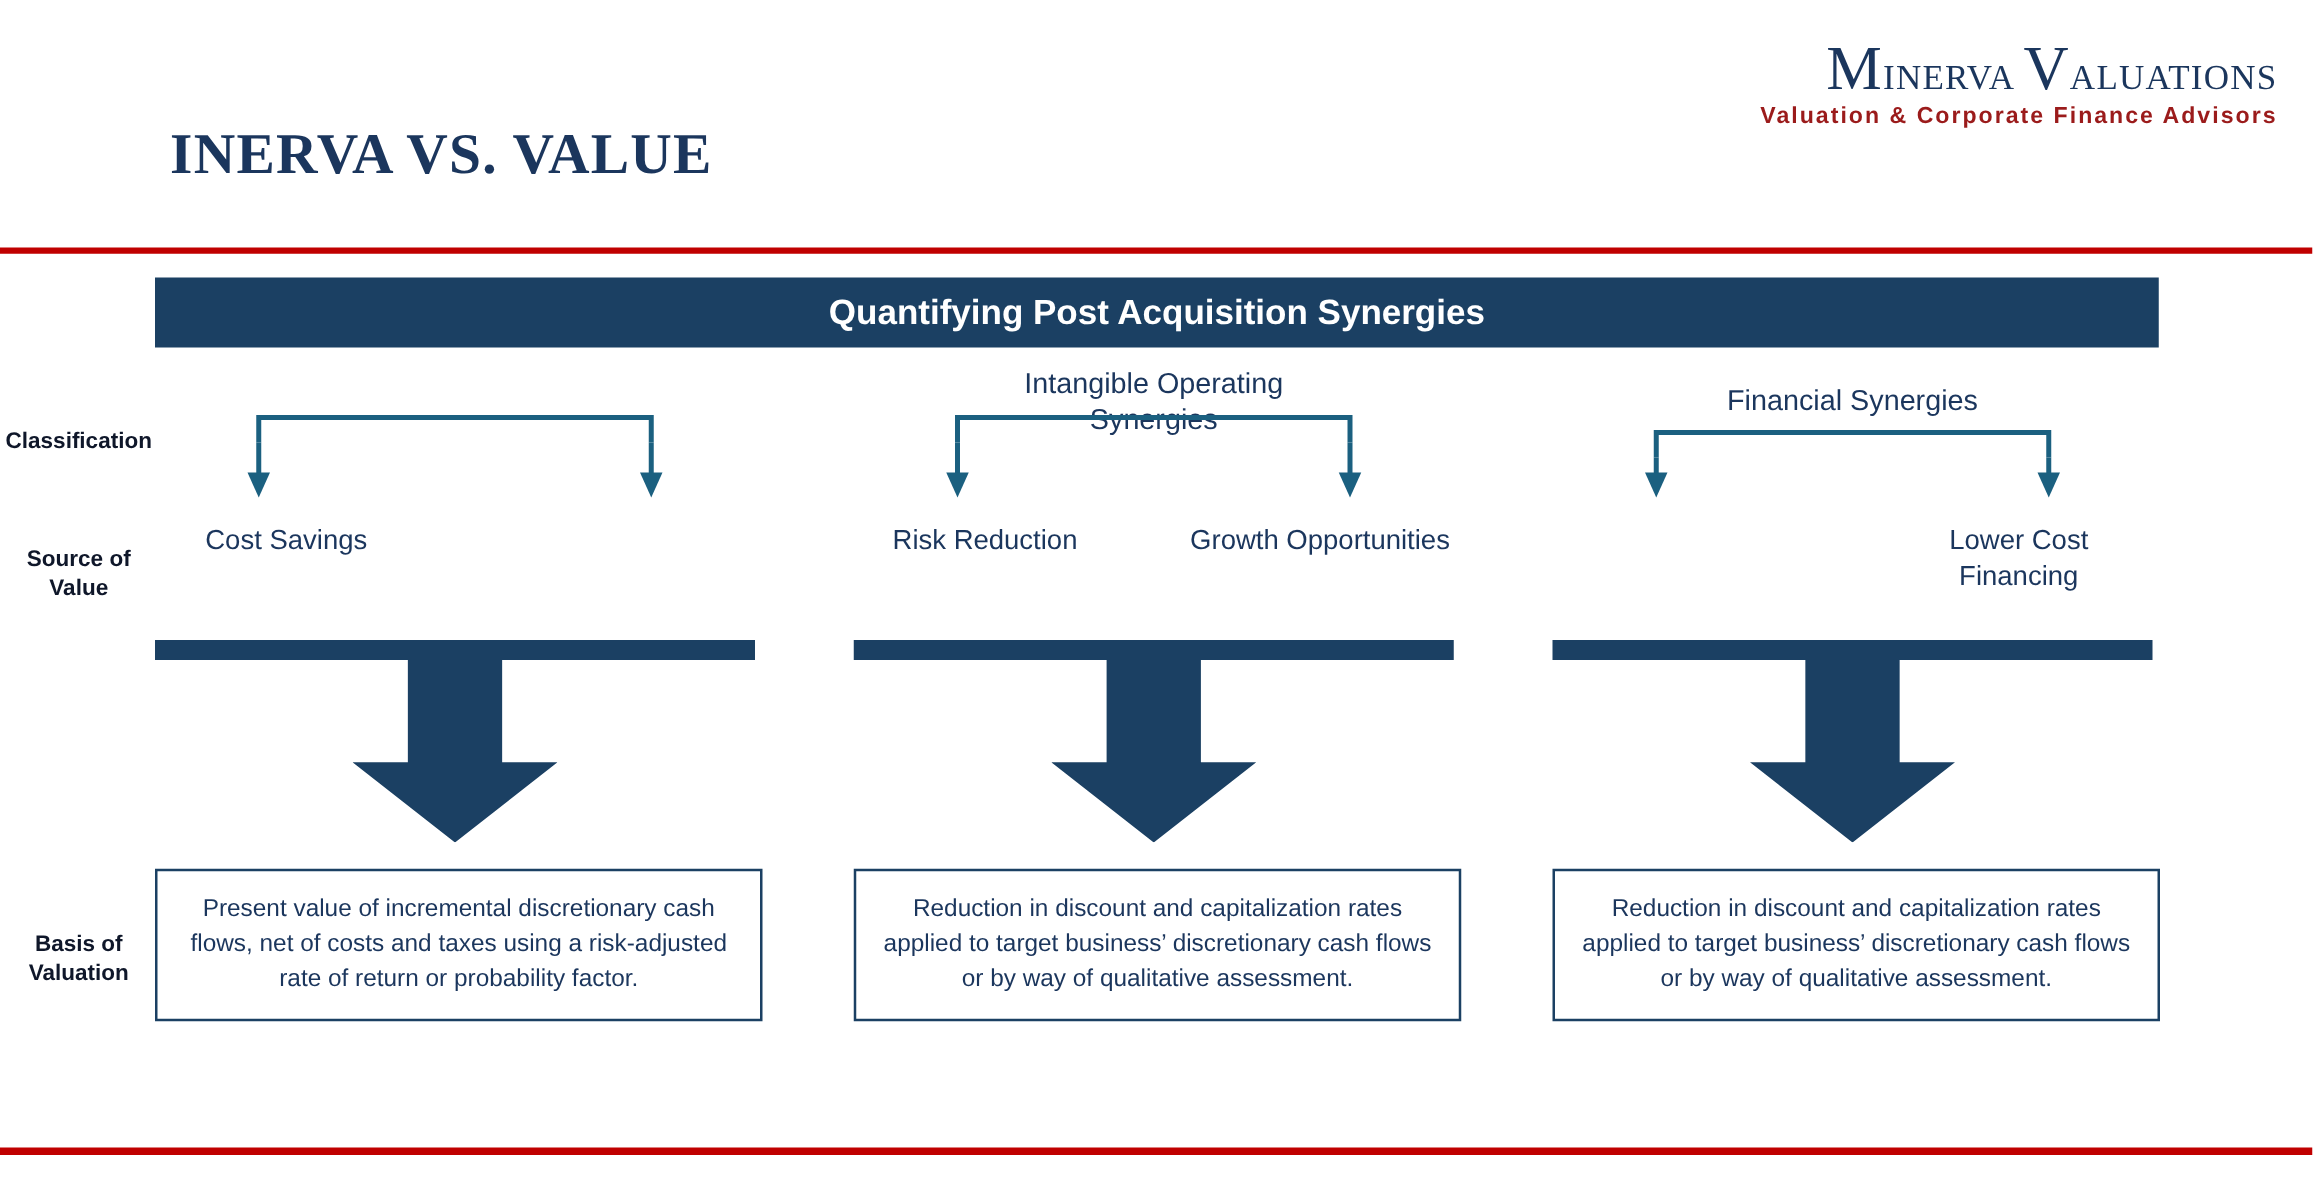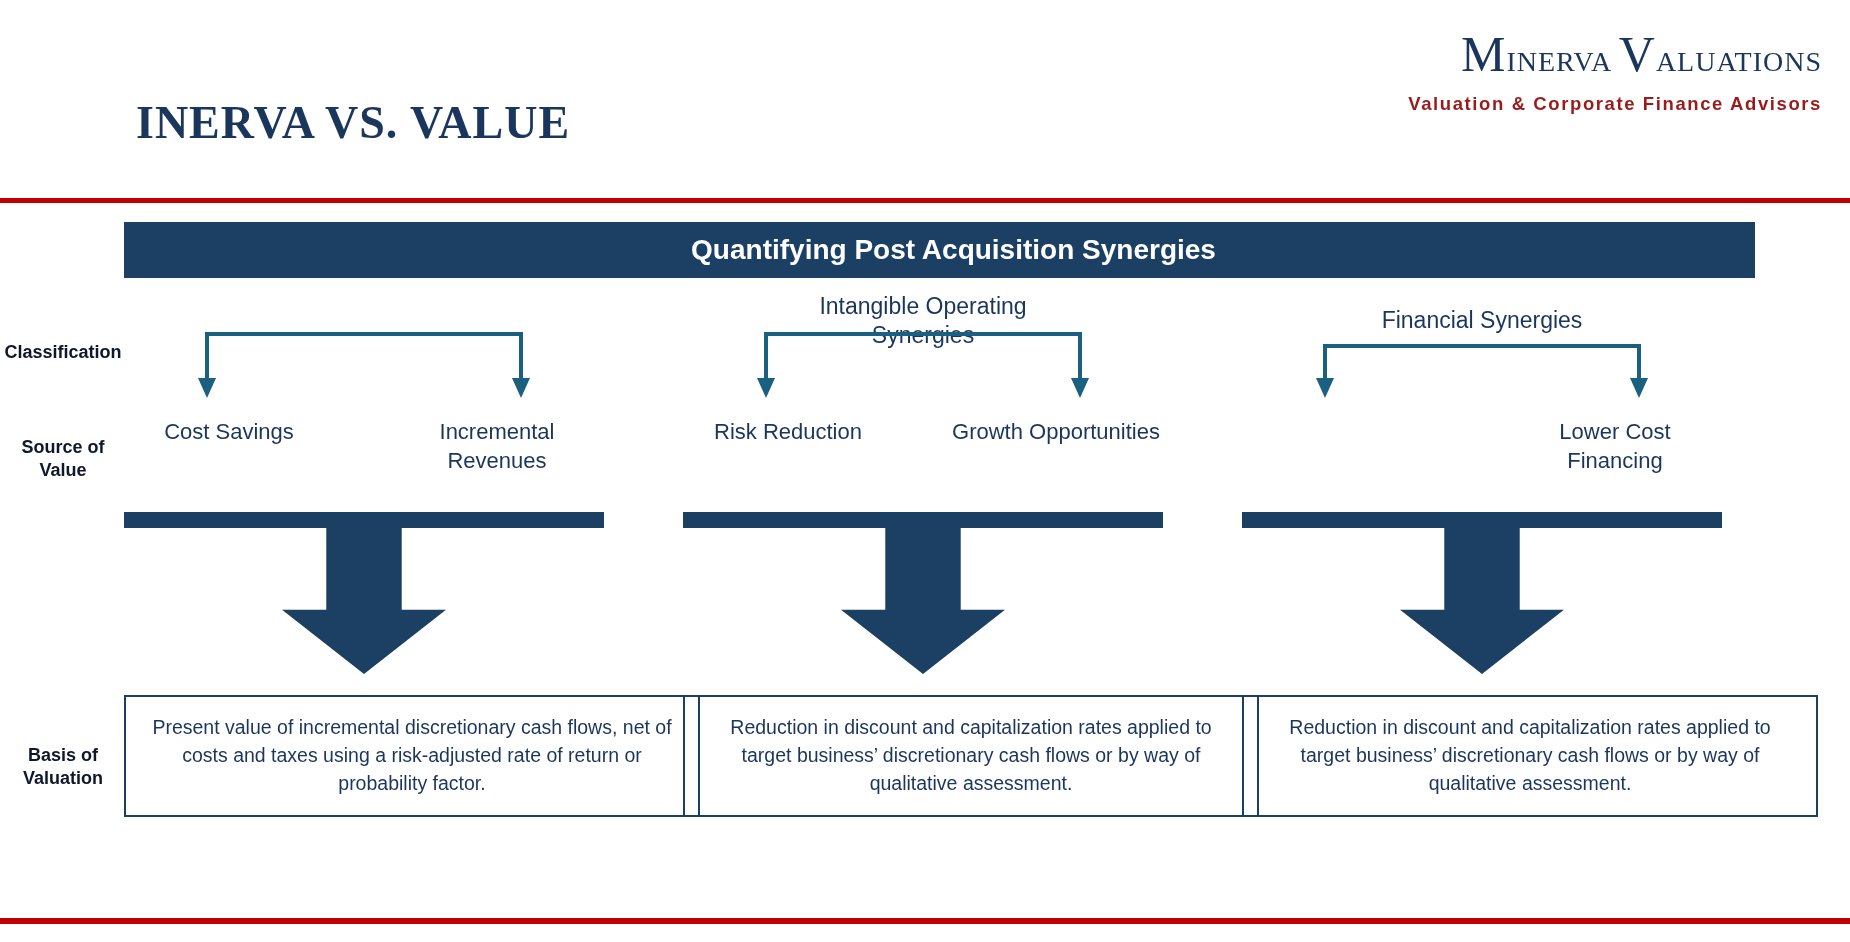--- a/index.html
+++ b/index.html
@@ -42,21 +42,21 @@
   }
   .logo-name .small-caps {
     font-size: 28px;
   }
   .logo-tag {
     font-family: "Liberation Sans", sans-serif;
     font-size: 18.5px;
     font-weight: bold;
     color: #9b1b1b;
     letter-spacing: 1.6px;
-    margin-top: 12px;
+    margin-top: 0;
     white-space: nowrap;
   }
 
   .rule-top {
     position: absolute;
     left: 0;
     top: 198px;
     width: 1850px;
     height: 5px;
     background: #c00000;
@@ -77,21 +77,20 @@
     top: 222px;
     width: 1603px;
     height: 56px;
     background: #1b4063;
     color: #ffffff;
     font-size: 28px;
     font-weight: bold;
     display: flex;
     align-items: center;
     justify-content: center;
-    padding-left: 28px;
   }
 
   
   .row-label {
     position: absolute;
     color: #0f172a;
     font-size: 18px;
     font-weight: bold;
     text-align: center;
     line-height: 1.25;
@@ -170,21 +169,21 @@
     width: 164px;
     height: 146px;
     background: #1b4063;
     clip-path: polygon(27% 0%, 73% 0%, 73% 56%, 100% 56%, 50% 100%, 0% 56%, 27% 56%);
   }
 
   .basis-box {
     position: absolute;
     top: 417px;
     left: 0;
-    width: 576px;
+    width: 486px;
     height: 122px;
     border: 2px solid #1b4063;
     box-sizing: border-box;
     display: flex;
     align-items: center;
     justify-content: center;
     padding: 6px 18px;
     text-align: center;
     font-size: 19.5px;
     line-height: 1.42;
@@ -212,21 +211,20 @@
 
 <div class="col" id="col-0">
   <svg class="connector" viewBox="0 0 480 200">
     <path d="M83 76 L83 56 L397 56 L397 76" fill="none" stroke="#1b6080" stroke-width="4"></path>
     <line x1="83" y1="76" x2="83" y2="104" stroke="#1b6080" stroke-width="4"></line>
     <polygon points="83,120 74,100 92,100" fill="#1b6080"></polygon>
     <line x1="397" y1="76" x2="397" y2="104" stroke="#1b6080" stroke-width="4"></line>
     <polygon points="397,120 388,100 406,100" fill="#1b6080"></polygon>
   </svg>
   <div class="source left">Cost Savings</div>
-  <div class="source right">Incremental Revenues</div>
   <div class="bar"></div>
   <div class="arrow-wrap">
       <div class="arrow-shape"></div>
     </div>
   <div class="basis-box">Present value of incremental discretionary cash flows, net of costs and taxes using a risk-adjusted rate of return or probability factor.</div>
 </div>
 
 <div class="col" id="col-1">
   <div class="col-heading">Intangible Operating Synergies</div>
   <svg class="connector" viewBox="0 0 480 200">

